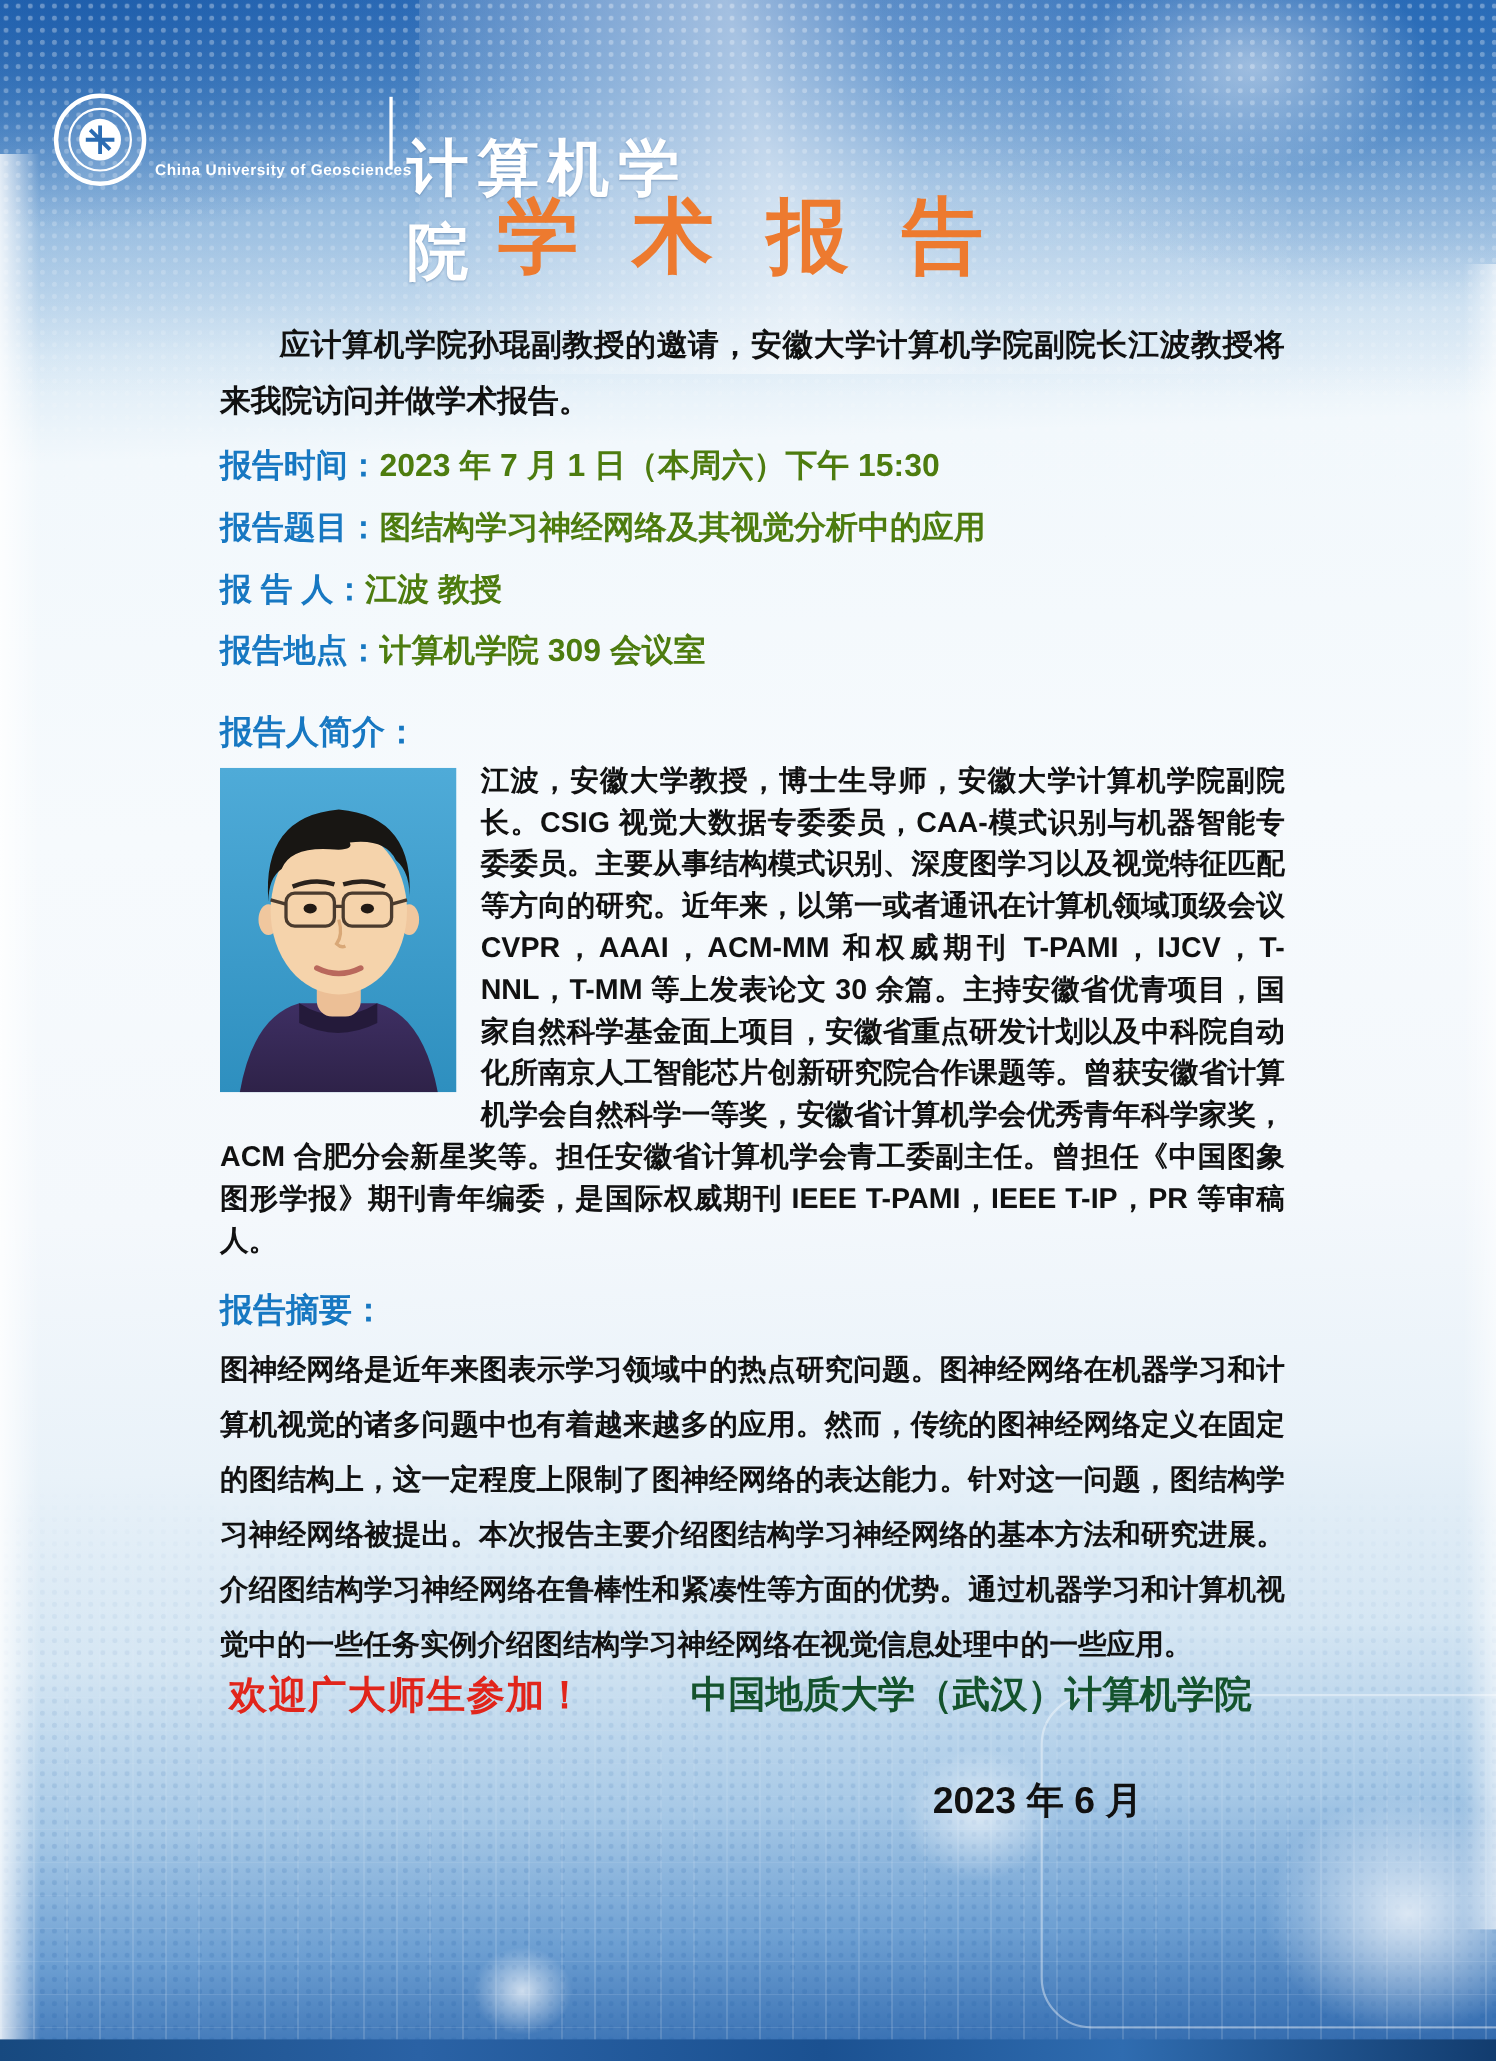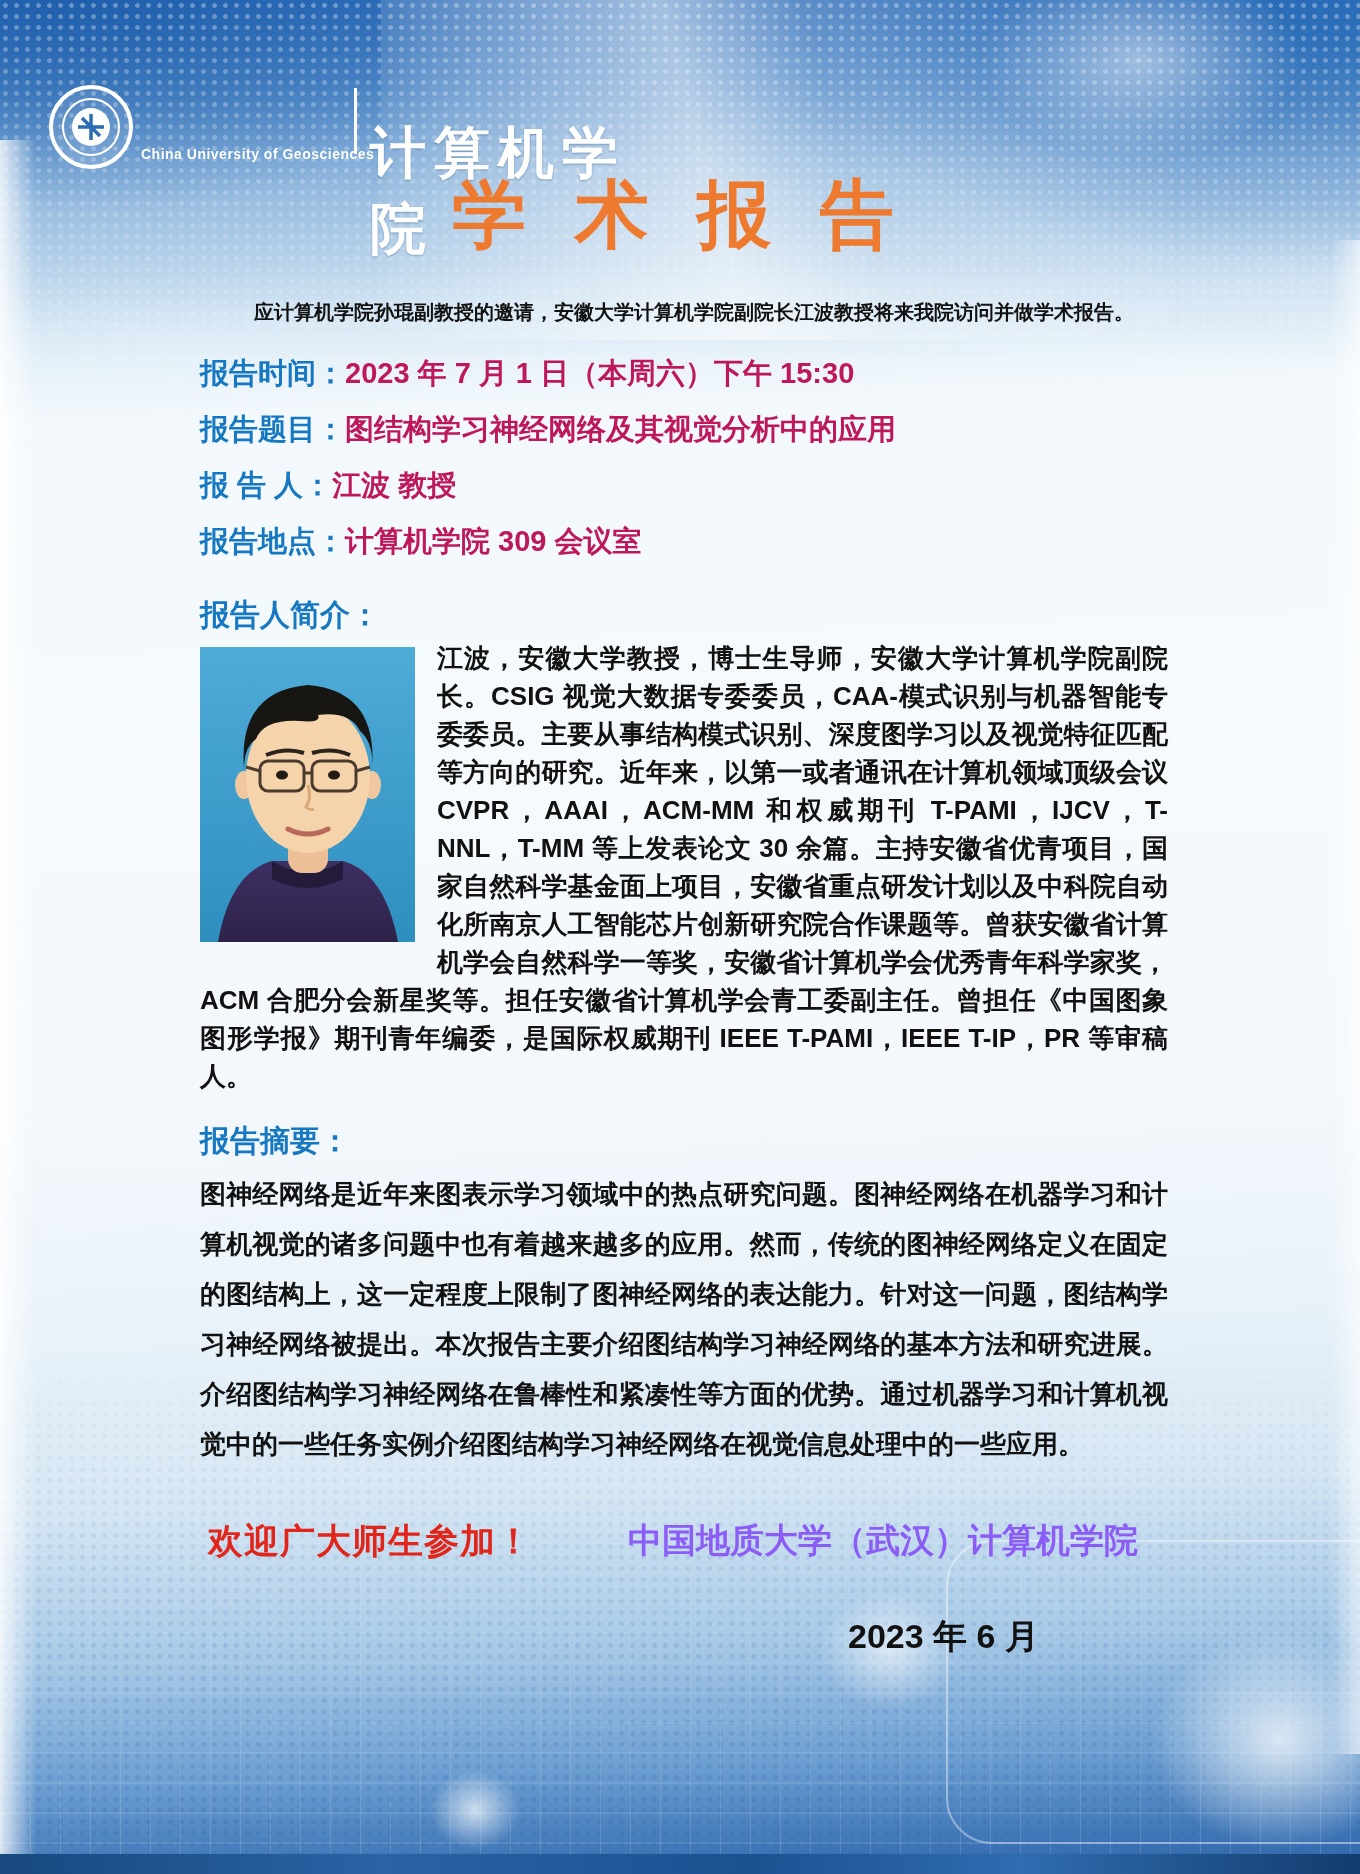--- a/index.html
+++ b/index.html
@@ -61,35 +61,35 @@
     letter-spacing:2px;text-shadow:0 1px 2px rgba(20,60,110,.35);}
   .logo-en{position:absolute;left:93px;top:62px;font-size:14px;letter-spacing:.5px;font-weight:bold;}
   .logo-divider{position:absolute;left:306px;top:4px;width:3px;height:66px;background:#fff;}
   .logo-college{position:absolute;left:322px;top:2px;font-size:56px;font-weight:bold;
     letter-spacing:8px;text-shadow:0 1px 2px rgba(20,60,110,.35);margin-top:30px;}
   
   .main-title{position:absolute;left:0;top:170px;width:100%;text-align:center;
     font-size:74px;font-weight:bold;color:#ED7A2F;letter-spacing:14px;line-height:90px;}
   
   .content{position:absolute;left:200px;top:288px;width:968px;color:#111;}
-  .intro{margin:0 0 6px 0;font-size:20px;font-weight:bold;line-height:51px;
-    text-indent:54px;text-align:justify;font-family:Liberation Mono, monospace;}
+  .intro{margin:0 0 6px 0;font-size:28px;font-weight:bold;line-height:51px;
+    text-indent:54px;text-align:justify;}
   .info-row{font-size:29px;font-weight:bold;line-height:56px;white-space:nowrap;}
   .info-label{color:#1778C2;}
-  .info-value{color:#be185d;}
+  .info-value{color:#4d7c0f;}
   .sec-heading{margin-top:26px;font-size:30px;font-weight:bold;color:#1778C2;line-height:40px;}
   .bio{margin-top:4px;font-size:26px;font-weight:bold;line-height:38px;text-align:justify;}
   .photo{float:left;width:215px;height:295px;margin:8px 22px 6px 0;display:block;}
   .abstract{margin-top:8px;font-size:26px;font-weight:bold;line-height:50px;text-align:justify;}
   
   .footer{position:absolute;left:200px;top:1512px;width:1020px;height:110px;}
   .welcome{position:absolute;left:8px;top:6px;font-size:35px;font-weight:bold;
     color:#E1251B;letter-spacing:1px;white-space:nowrap;text-align:right;}
   .org{position:absolute;left:428px;top:6px;font-size:34px;font-weight:bold;
-    color:#8b5cf6;white-space:nowrap;}
+    color:#14532d;white-space:nowrap;}
   .date{position:absolute;left:648px;top:58px;font-size:34px;font-weight:bold;
     color:#111;white-space:nowrap;margin-top:44px;}
 </style>
 </head>
 <body>
 
 <div class="poster">
 
   <div class="bg-base"></div>
   <div class="bg-top-corners"></div>

